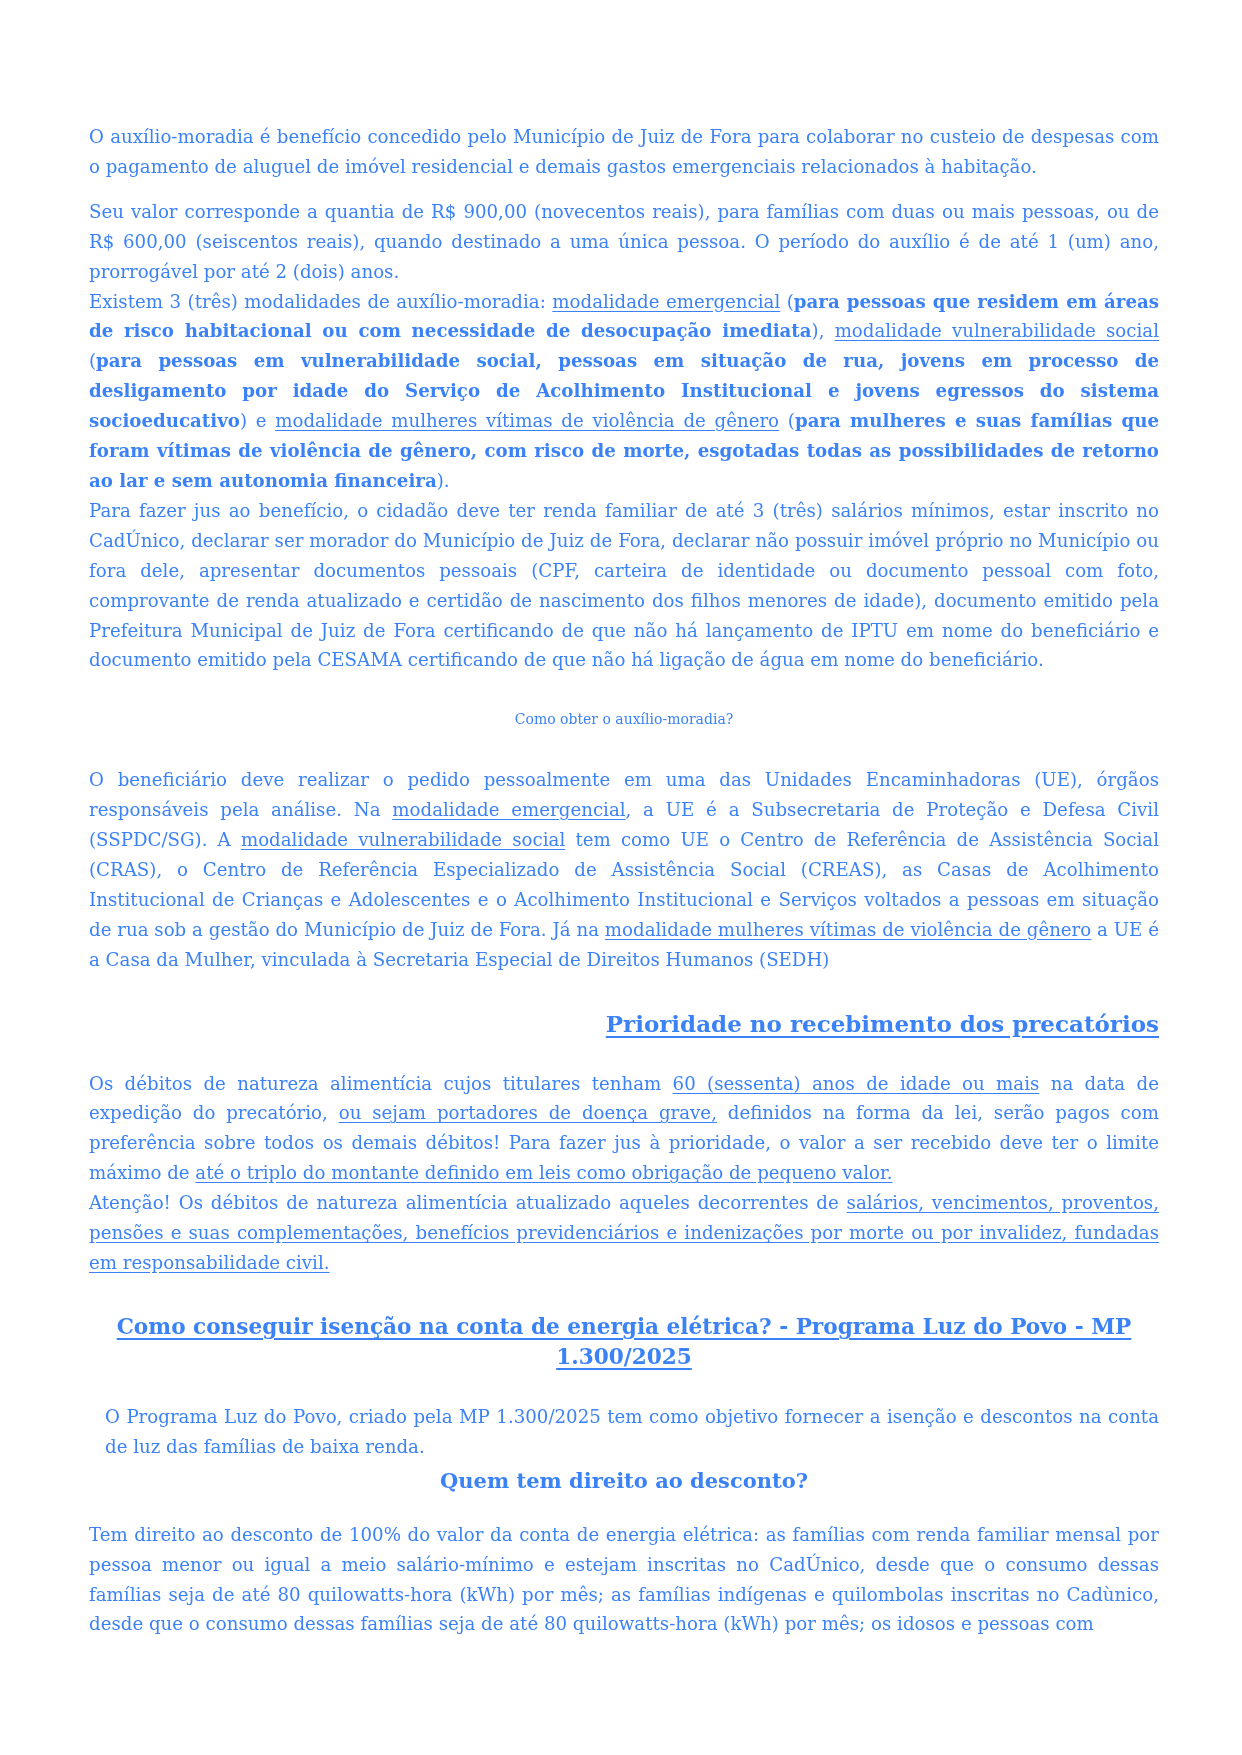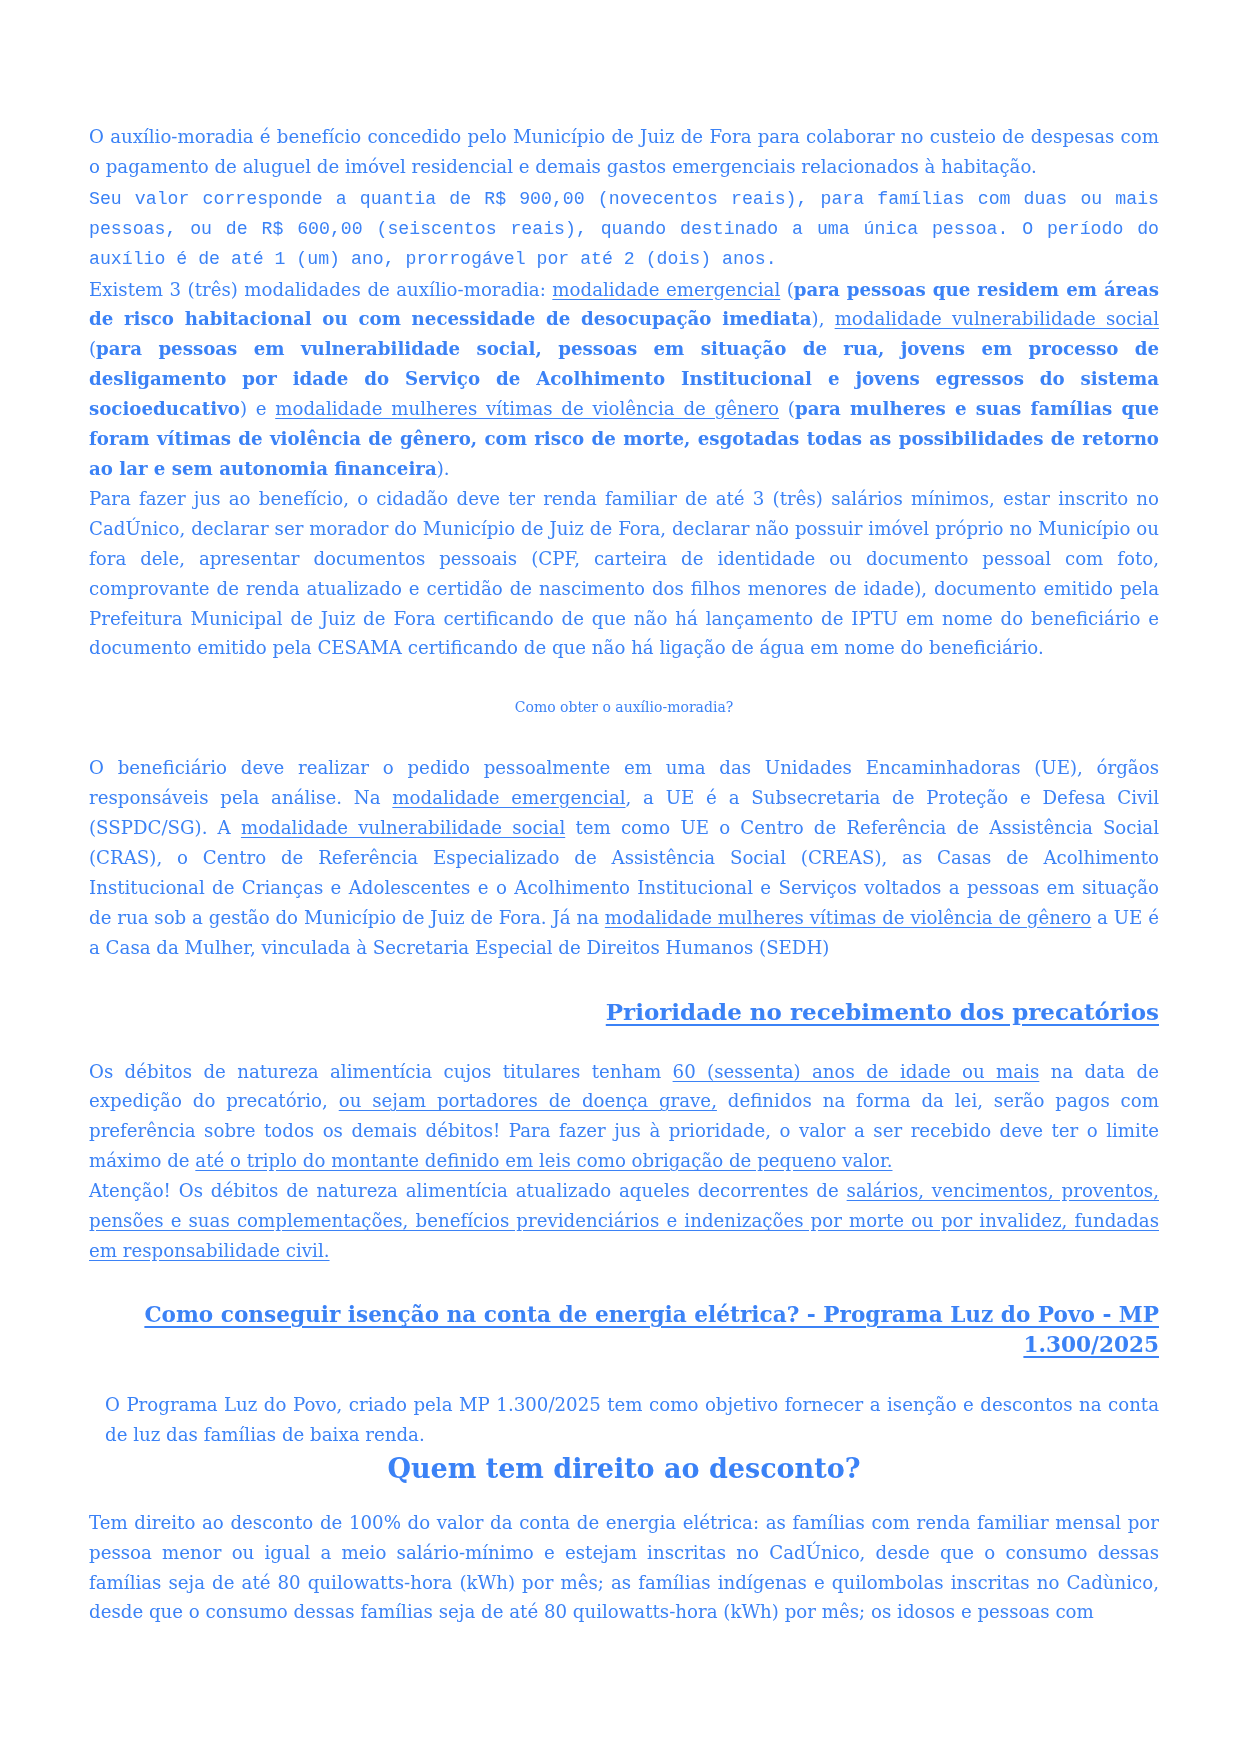--- a/index.html
+++ b/index.html
@@ -6,43 +6,43 @@
   body { width: 1242px; height: 1755px; overflow: hidden; position: relative; }
   .page {
     position: absolute; left: 89px; top: 122px; width: 1070px;
     font-family: "DejaVu Serif", "Liberation Serif", serif;
     font-size: 18.2px; line-height: 29.9px; color: #3b82f6;
   }
   p { margin: 0; text-align: justify; }
   .u { text-decoration: underline; text-underline-offset: 3px; }
   .b { font-weight: bold; }
   .center { text-align: right; }
-  .sp-s { margin-top: 3px; font-family: Liberation Mono, monospace; }
+  .sp-s { margin-top: 15px; }
   .h-sub { font-weight: normal; text-align: center; font-size: 14px; }
   .h-main { font-weight: bold; text-decoration: underline; text-underline-offset: 4px; font-size: 23px; line-height: 30px; }
-  .h-q { font-weight: bold; text-align: center; font-size: 27px; line-height: 30px; }
+  .h-q { font-weight: bold; text-align: center; font-size: 21px; line-height: 30px; }
 </style>
 </head>
 <body>
 
 <div class="page">
   <p>O auxílio-moradia é benefício concedido pelo Município de Juiz de Fora para colaborar no custeio de despesas com o pagamento de aluguel de imóvel residencial e demais gastos emergenciais relacionados à habitação.</p>
   <p class="sp-s">Seu valor corresponde a quantia de R$ 900,00 (novecentos reais), para famílias com duas ou mais pessoas, ou de R$ 600,00 (seiscentos reais), quando destinado a uma única pessoa. O período do auxílio é de até 1 (um) ano, prorrogável por até 2 (dois) anos.</p>
   <p><span>Existem 3 (três) modalidades de auxílio-moradia: </span><span class="u">modalidade emergencial</span><span> (</span><span class="b">para pessoas que residem em áreas de risco habitacional ou com necessidade de desocupação imediata</span><span>), </span><span class="u">modalidade vulnerabilidade social </span><span>(</span><span class="b">para pessoas em vulnerabilidade social, pessoas em situação de rua, jovens em processo de desligamento por idade do Serviço de Acolhimento Institucional e jovens egressos do sistema socioeducativo</span><span>) e </span><span class="u">modalidade mulheres vítimas de violência de gênero</span><span> (</span><span class="b">para mulheres e suas famílias que foram vítimas de violência de gênero, com risco de morte, esgotadas todas as possibilidades de retorno ao lar e sem autonomia financeira</span><span>).</span></p>
   <p>Para fazer jus ao benefício, o cidadão deve ter renda familiar de até 3 (três) salários mínimos, estar inscrito no CadÚnico, declarar ser morador do Município de Juiz de Fora, declarar não possuir imóvel próprio no Município ou fora dele, apresentar documentos pessoais (CPF, carteira de identidade ou documento pessoal com foto, comprovante de renda atualizado e certidão de nascimento dos filhos menores de idade), documento emitido pela Prefeitura Municipal de Juiz de Fora certificando de que não há lançamento de IPTU em nome do beneficiário e documento emitido pela CESAMA certificando de que não há ligação de água em nome do beneficiário.</p>
 
   <p class="h-sub" style="margin-top:30px;">Como obter o auxílio-moradia?</p>
 
   <p style="margin-top:30px;"><span>O beneficiário deve realizar o pedido pessoalmente em uma das Unidades Encaminhadoras (UE), órgãos responsáveis pela análise. Na </span><span class="u">modalidade emergencial</span><span>, a UE é a Subsecretaria de Proteção e Defesa Civil (SSPDC/SG). A </span><span class="u">modalidade vulnerabilidade social</span><span> tem como UE o  Centro de Referência de Assistência Social (CRAS), o Centro de Referência Especializado de Assistência Social (CREAS), as Casas de Acolhimento Institucional de Crianças e Adolescentes e o Acolhimento Institucional e Serviços voltados a pessoas em situação de rua sob a gestão do Município de Juiz de Fora. Já na </span><span class="u">modalidade mulheres vítimas de violência de gênero</span><span> a UE é a Casa da Mulher, vinculada à Secretaria Especial de Direitos Humanos (SEDH)</span></p>
 
   <p class="h-main center" style="margin-top:34px;">Prioridade no recebimento dos precatórios</p>
 
   <p style="margin-top:30px;"><span>Os débitos de natureza alimentícia cujos titulares tenham </span><span class="u">60 (sessenta) anos de idade ou mais</span><span> na data de expedição do precatório, </span><span class="u">ou sejam portadores de doença grave,</span><span> definidos na forma da lei, serão pagos com preferência sobre todos os demais débitos!  Para fazer jus à prioridade, o valor a ser recebido deve ter o limite máximo de </span><span class="u">até o triplo do montante definido em leis como obrigação de pequeno valor.</span></p>
   <p><span>Atenção! Os débitos de natureza alimentícia atualizado aqueles decorrentes de </span><span class="u">salários, vencimentos, proventos, pensões e suas complementações, benefícios previdenciários e indenizações por morte ou por invalidez, fundadas em responsabilidade civil.</span></p>
 
-  <p class="h-main" style="margin-top:34px; text-align:right; font-size:21.6px;">Como conseguir isenção na conta de energia elétrica? - Programa Luz do Povo - MP 1.300/2025</p>
+  <p class="h-main" style="margin-top:34px; text-align:center; font-size:21.6px;">Como conseguir isenção na conta de energia elétrica? - Programa Luz do Povo - MP 1.300/2025</p>
 
   <p style="margin-top:30px;margin-left:16px;">O Programa Luz do Povo, criado pela MP 1.300/2025 tem como objetivo fornecer a isenção e descontos na conta de luz das famílias de baixa renda.</p>
 
   <p class="h-q" style="margin-top:4px;">Quem tem direito ao desconto?</p>
 
   <p style="margin-top:24px;">Tem direito ao desconto de 100% do valor da conta de energia elétrica: as famílias com renda familiar mensal por pessoa menor ou igual a meio salário-mínimo e estejam inscritas no CadÚnico, desde que o consumo dessas famílias seja de até 80 quilowatts-hora (kWh) por mês;  as famílias indígenas e quilombolas inscritas no Cadùnico, desde que o consumo dessas famílias seja de até 80 quilowatts-hora (kWh) por mês; os idosos e pessoas com</p>
 </div>
 
 </body></html>

